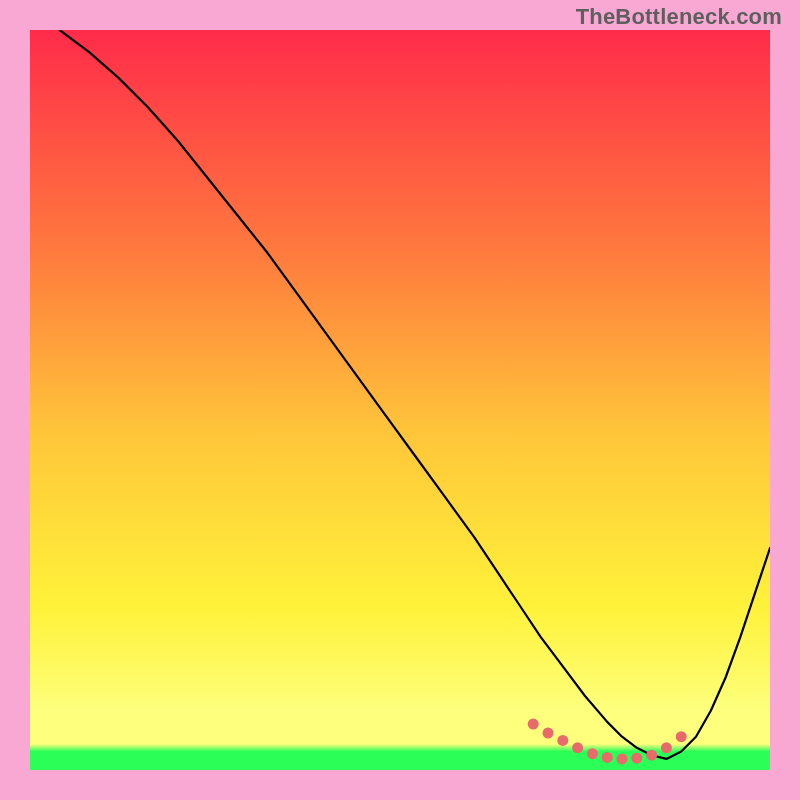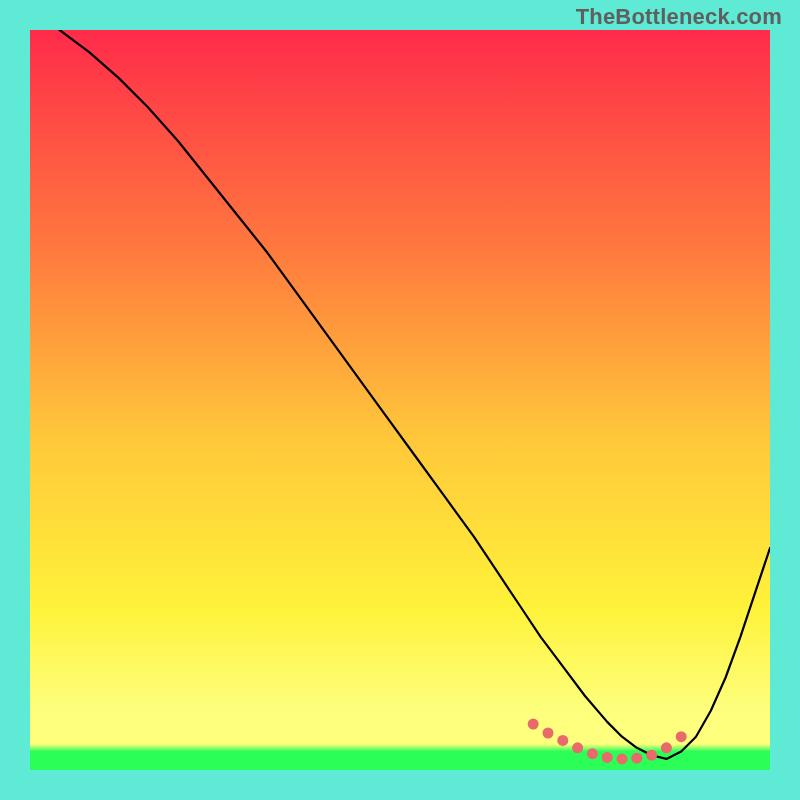--- a/index.html
+++ b/index.html
@@ -1,21 +1,21 @@
 <!DOCTYPE html>
 <html><head>
 <meta charset="utf-8">
 <style>
   * { margin: 0; padding: 0; box-sizing: border-box; }
   html, body { width: 800px; height: 800px; overflow: hidden; background: #000; }
   .frame {
     position: relative;
     width: 800px;
     height: 800px;
-    background: #5eead4;
+    background: #f9a8d4;
   }
   .watermark {
     position: absolute;
     top: 4px;
     right: 18px;
     font-family: Arial, Helvetica, sans-serif;
     font-size: 22px;
     font-weight: bold;
     color: #5f5f5f;
     letter-spacing: 0.2px;

